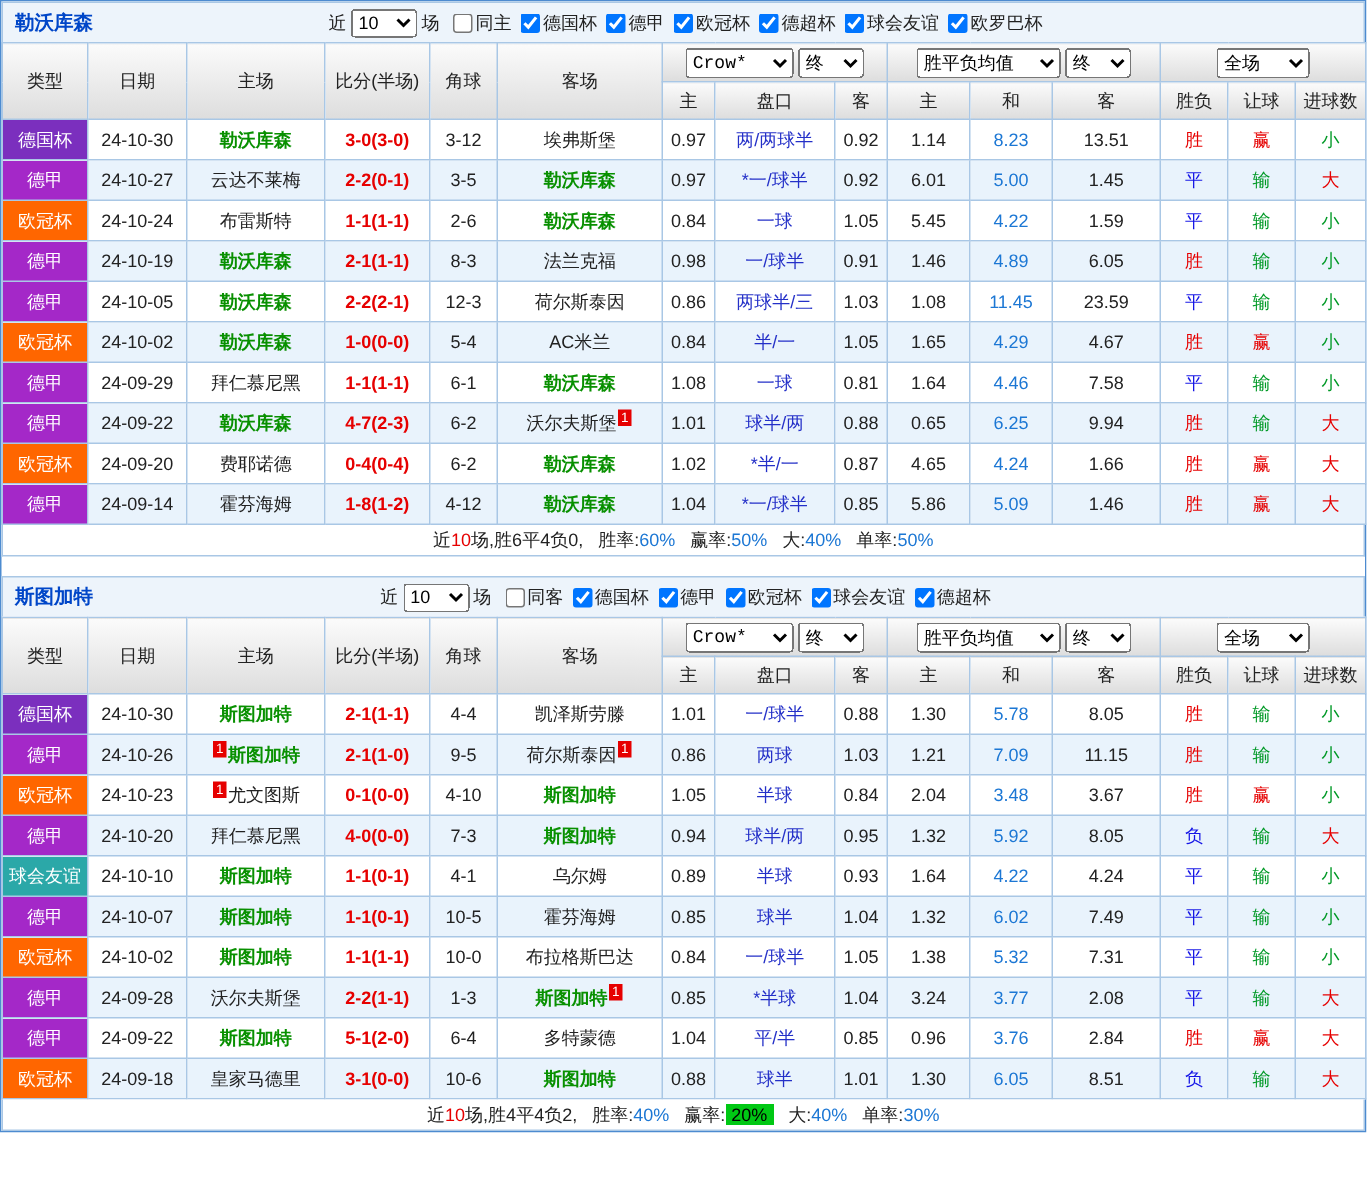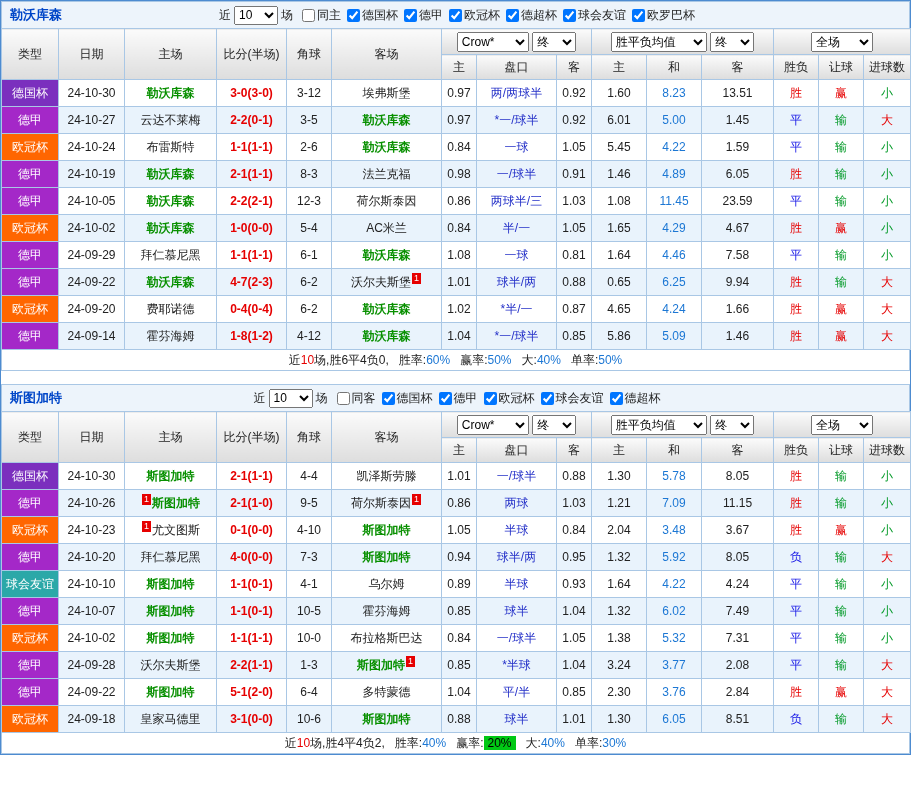--- a/index.html
+++ b/index.html
@@ -25,21 +25,21 @@
   .sel-count { width:44px; }
   .chk { display:inline-flex; align-items:center; margin-left:6px; white-space:nowrap; }
   .chk input { margin:0 2px 0 0; width:13px; height:13px; }
 
   
   table.grid { width:909px; border-collapse:collapse; table-layout:fixed; }
   .grid th, .grid td { border:1px solid #A9C7E5; text-align:center; overflow:hidden; white-space:nowrap; padding:0 1px; }
   .grid thead th { background:linear-gradient(180deg,#FBFBFB,#DDDDDD); font-weight:normal; height:25px; }
   .grid thead tr.sel-row th { height:26px; }
   .sel-cell select { height:20px; font-size:12px; max-width:100%; vertical-align:middle; }
-  .sel-company { width:72px; } .sel-time { width:44px; } .sel-europe { width:96px; } .sel-scope { width:62px; }
+  .sel-company { width:72px;font-family:Liberation Mono, monospace; } .sel-time { width:44px; } .sel-europe { width:96px; } .sel-scope { width:62px; }
   .grid tbody td { height:27px; background:#fff; }
   .grid tbody tr.alt td { background:#E9F3FC; }
   td.type-cell { color:#fff; }
   .score { color:#E60000; font-weight:bold; }
   .handicap { color:#2430C8; }
   .draw-odds { color:#1C77D4; }
   .team-focus { color:#089000; font-weight:bold; }
   .team-plain { color:#222; }
   .card-badge { display:inline-block; background:#E60000; color:#fff; font-size:9px; line-height:11px; min-width:9px; height:11px; vertical-align:super; margin:0 1px; padding:0 1px; }
 
@@ -138,21 +138,21 @@
           <tr class="">
             <td class="type-cell" style="background:#7B2FBE">德国杯</td>
             <td>24-10-30</td>
             <td><span class="team-focus">勒沃库森</span></td>
             <td class="score">3-0(3-0)</td>
             <td>3-12</td>
             <td><span class="team-plain">埃弗斯堡</span></td>
             <td>0.97</td>
             <td class="handicap">两/两球半</td>
             <td>0.92</td>
-            <td>1.60</td>
+            <td>1.14</td>
             <td class="draw-odds">8.23</td>
             <td>13.51</td>
             <td style="color:#E60000">胜</td>
             <td style="color:#E60000">赢</td>
             <td style="color:#009926">小</td>
           </tr>
           <tr class="alt">
             <td class="type-cell" style="background:#A428C8">德甲</td>
             <td>24-10-27</td>
             <td><span class="team-plain">云达不莱梅</span></td>
@@ -524,21 +524,21 @@
           <tr class="">
             <td class="type-cell" style="background:#A428C8">德甲</td>
             <td>24-09-22</td>
             <td><span class="team-focus">斯图加特</span></td>
             <td class="score">5-1(2-0)</td>
             <td>6-4</td>
             <td><span class="team-plain">多特蒙德</span></td>
             <td>1.04</td>
             <td class="handicap">平/半</td>
             <td>0.85</td>
-            <td>2.30</td>
+            <td>0.96</td>
             <td class="draw-odds">3.76</td>
             <td>2.84</td>
             <td style="color:#E60000">胜</td>
             <td style="color:#E60000">赢</td>
             <td style="color:#E60000">大</td>
           </tr>
           <tr class="alt">
             <td class="type-cell" style="background:#FF6600">欧冠杯</td>
             <td>24-09-18</td>
             <td><span class="team-plain">皇家马德里</span></td>

